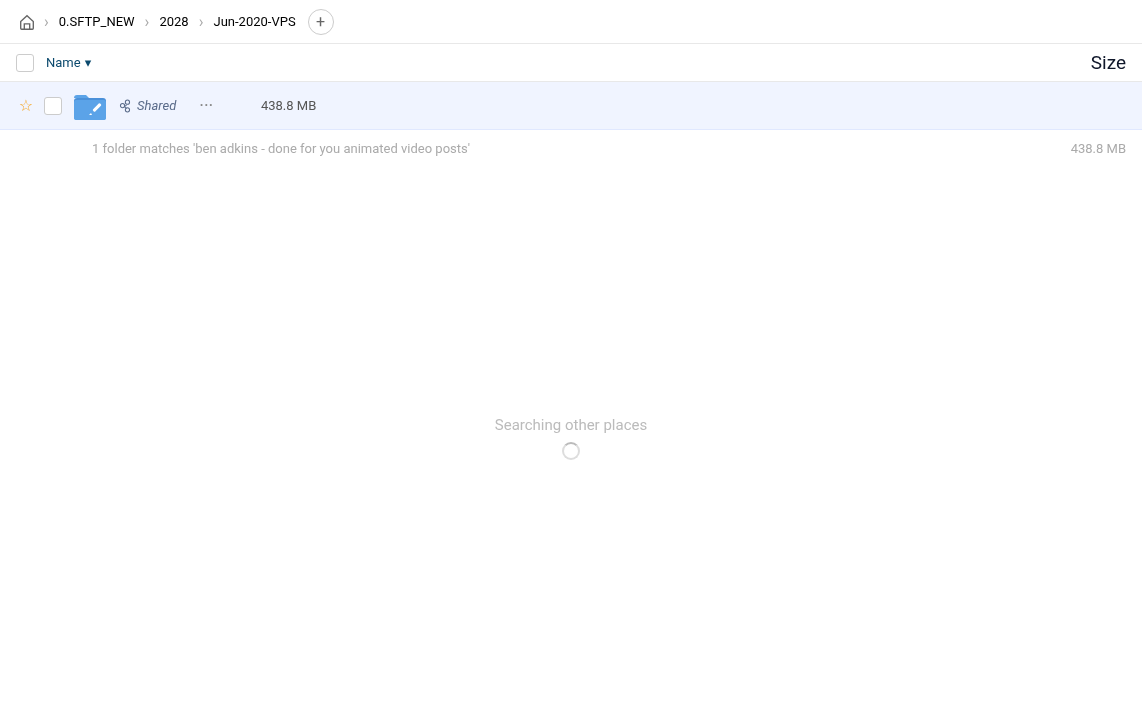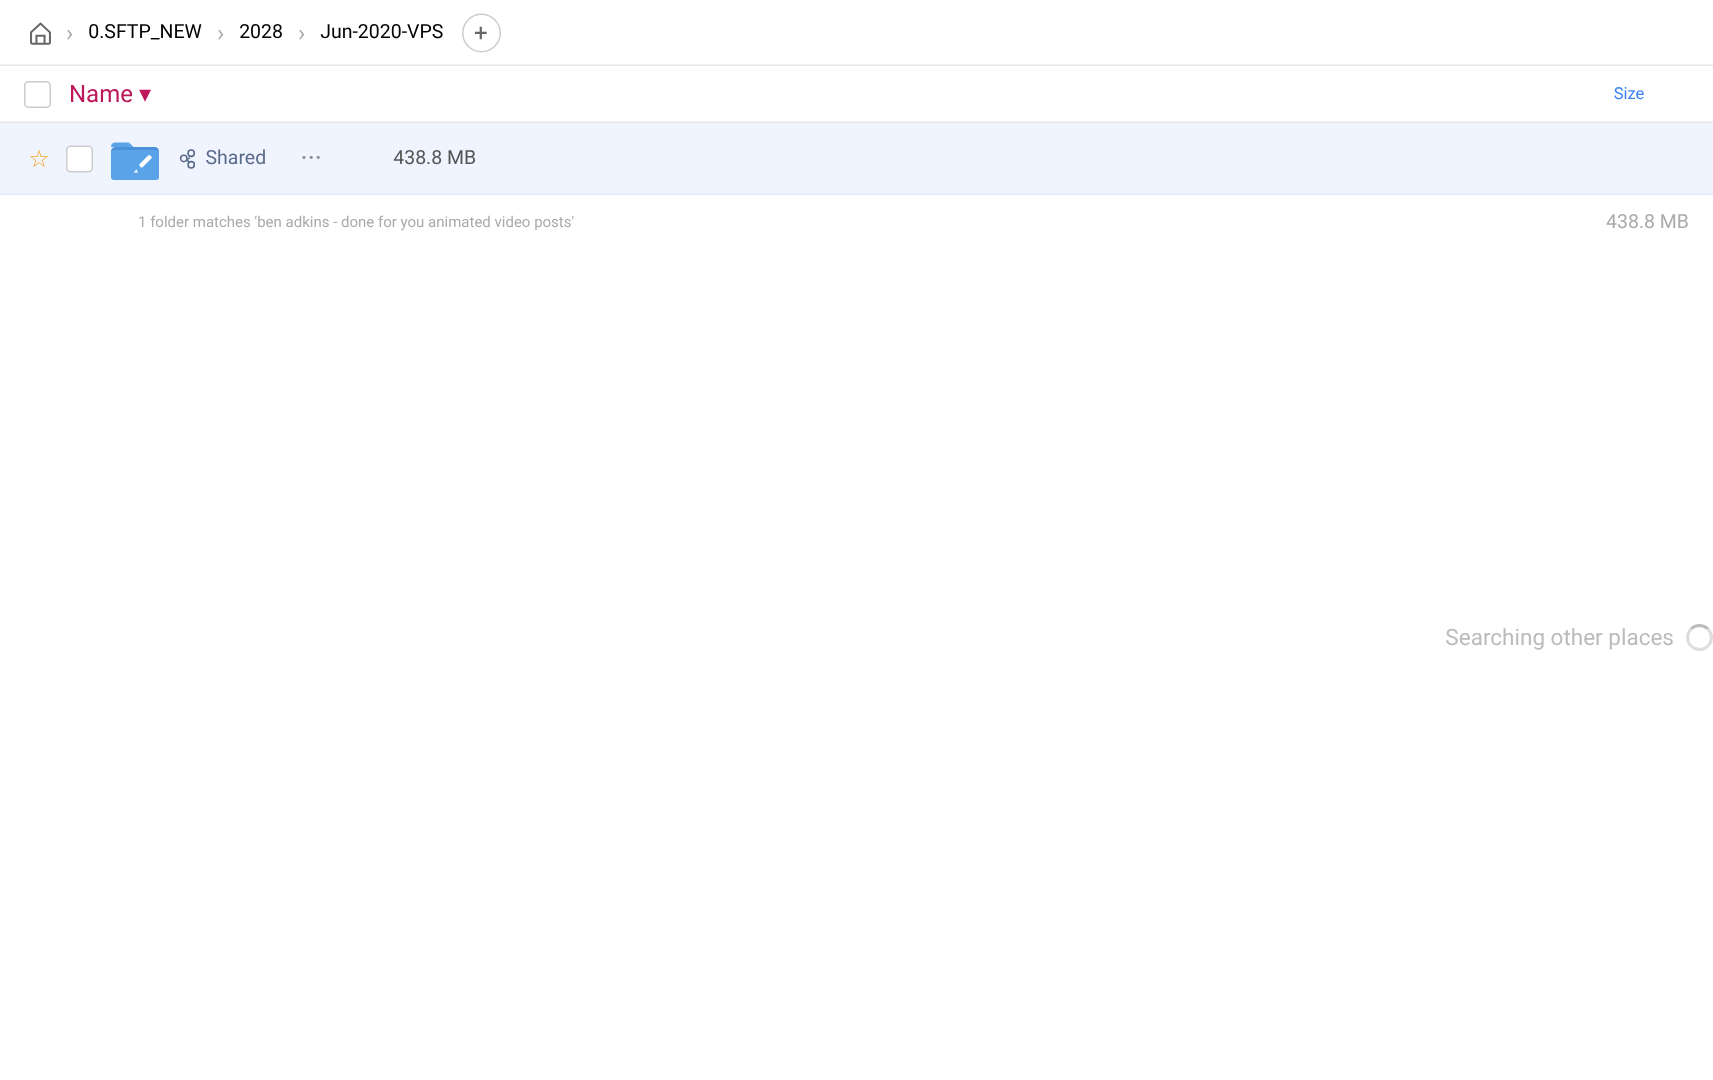--- a/index.html
+++ b/index.html
@@ -70,31 +70,31 @@
       height: 18px;
       border: 1.5px solid #ccc;
       border-radius: 3px;
       margin-right: 12px;
       cursor: pointer;
     }
     .col-name {
       display: flex;
       align-items: center;
       gap: 4px;
-      font-size: 16px;
-      color: #be185d;
+      font-size: 13px;
+      color: #0c4a6e;
       cursor: pointer;
       flex: 1;
       text-align: right;
     }
     .col-size {
-      font-size: 11px;
-      color: #3b82f6;
+      font-size: 19px;
+      color: #0f172a;
       min-width: 80px;
-      text-align: center;
+      text-align: right;
     }
 
     
     .file-row {
       display: flex;
       align-items: center;
       padding: 6px 16px;
       height: 48px;
       background: #f0f4ff;
       border-bottom: 1px solid #e0e8ff;
@@ -132,20 +132,21 @@
       font-weight: 400;
     }
     .shared-badge {
       display: flex;
       align-items: center;
       gap: 5px;
       color: #5a6b8a;
       font-size: 13px;
       margin-right: 16px;
       cursor: pointer;
+      font-style: italic;
     }
     .more-btn {
       width: 28px;
       height: 28px;
       display: flex;
       align-items: center;
       justify-content: center;
       color: #888;
       cursor: pointer;
       border-radius: 4px;
@@ -161,38 +162,39 @@
 
     
     .summary-row {
       display: flex;
       align-items: center;
       padding: 8px 16px;
       height: 36px;
     }
     .summary-text {
       flex: 1;
-      font-size: 10px;
+      font-size: 13px;
       color: #aaa;
       padding-left: 76px;
     }
     .summary-size {
       font-size: 13px;
       color: #aaa;
       min-width: 80px;
       text-align: right;
     }
 
     
     .searching-section {
       display: flex;
       align-items: center;
       justify-content: flex-end;
       gap: 8px;
       margin-top: 250px;
+      flex-direction: column;
     }
     .searching-text {
       font-size: 15px;
       color: #bbb;
     }
     .searching-spinner {
       width: 18px;
       height: 18px;
       border: 2px solid #ddd;
       border-top-color: #bbb;

